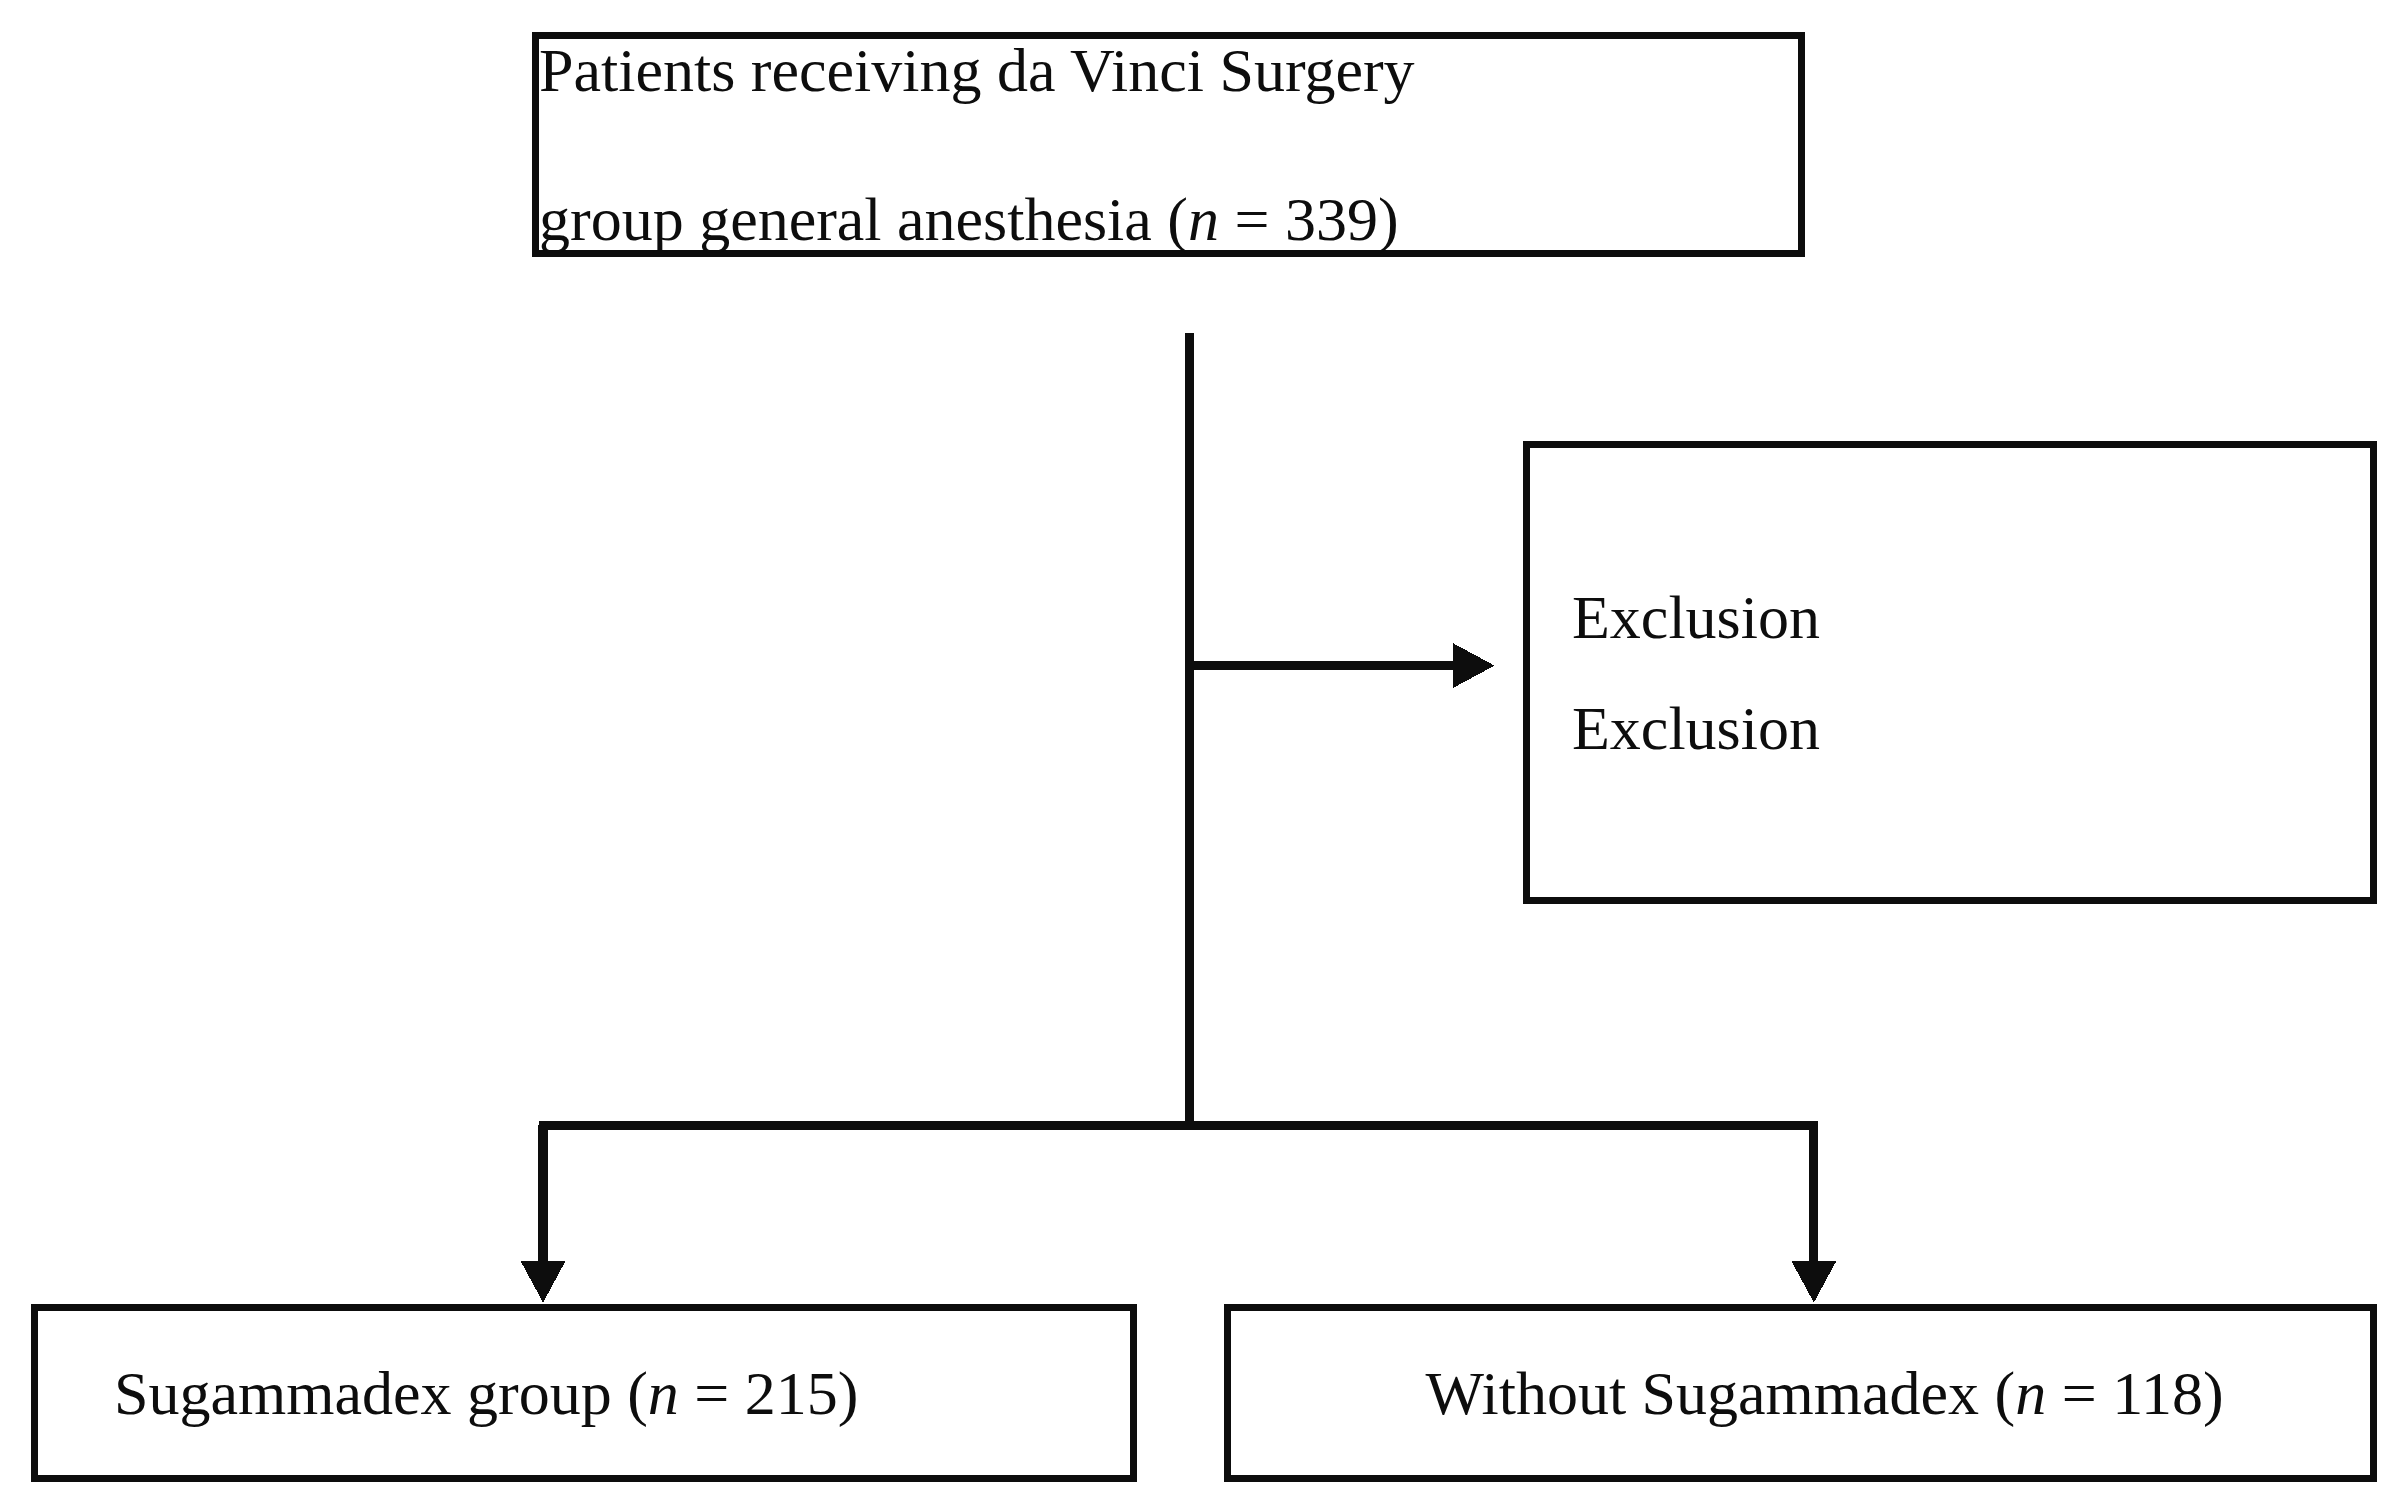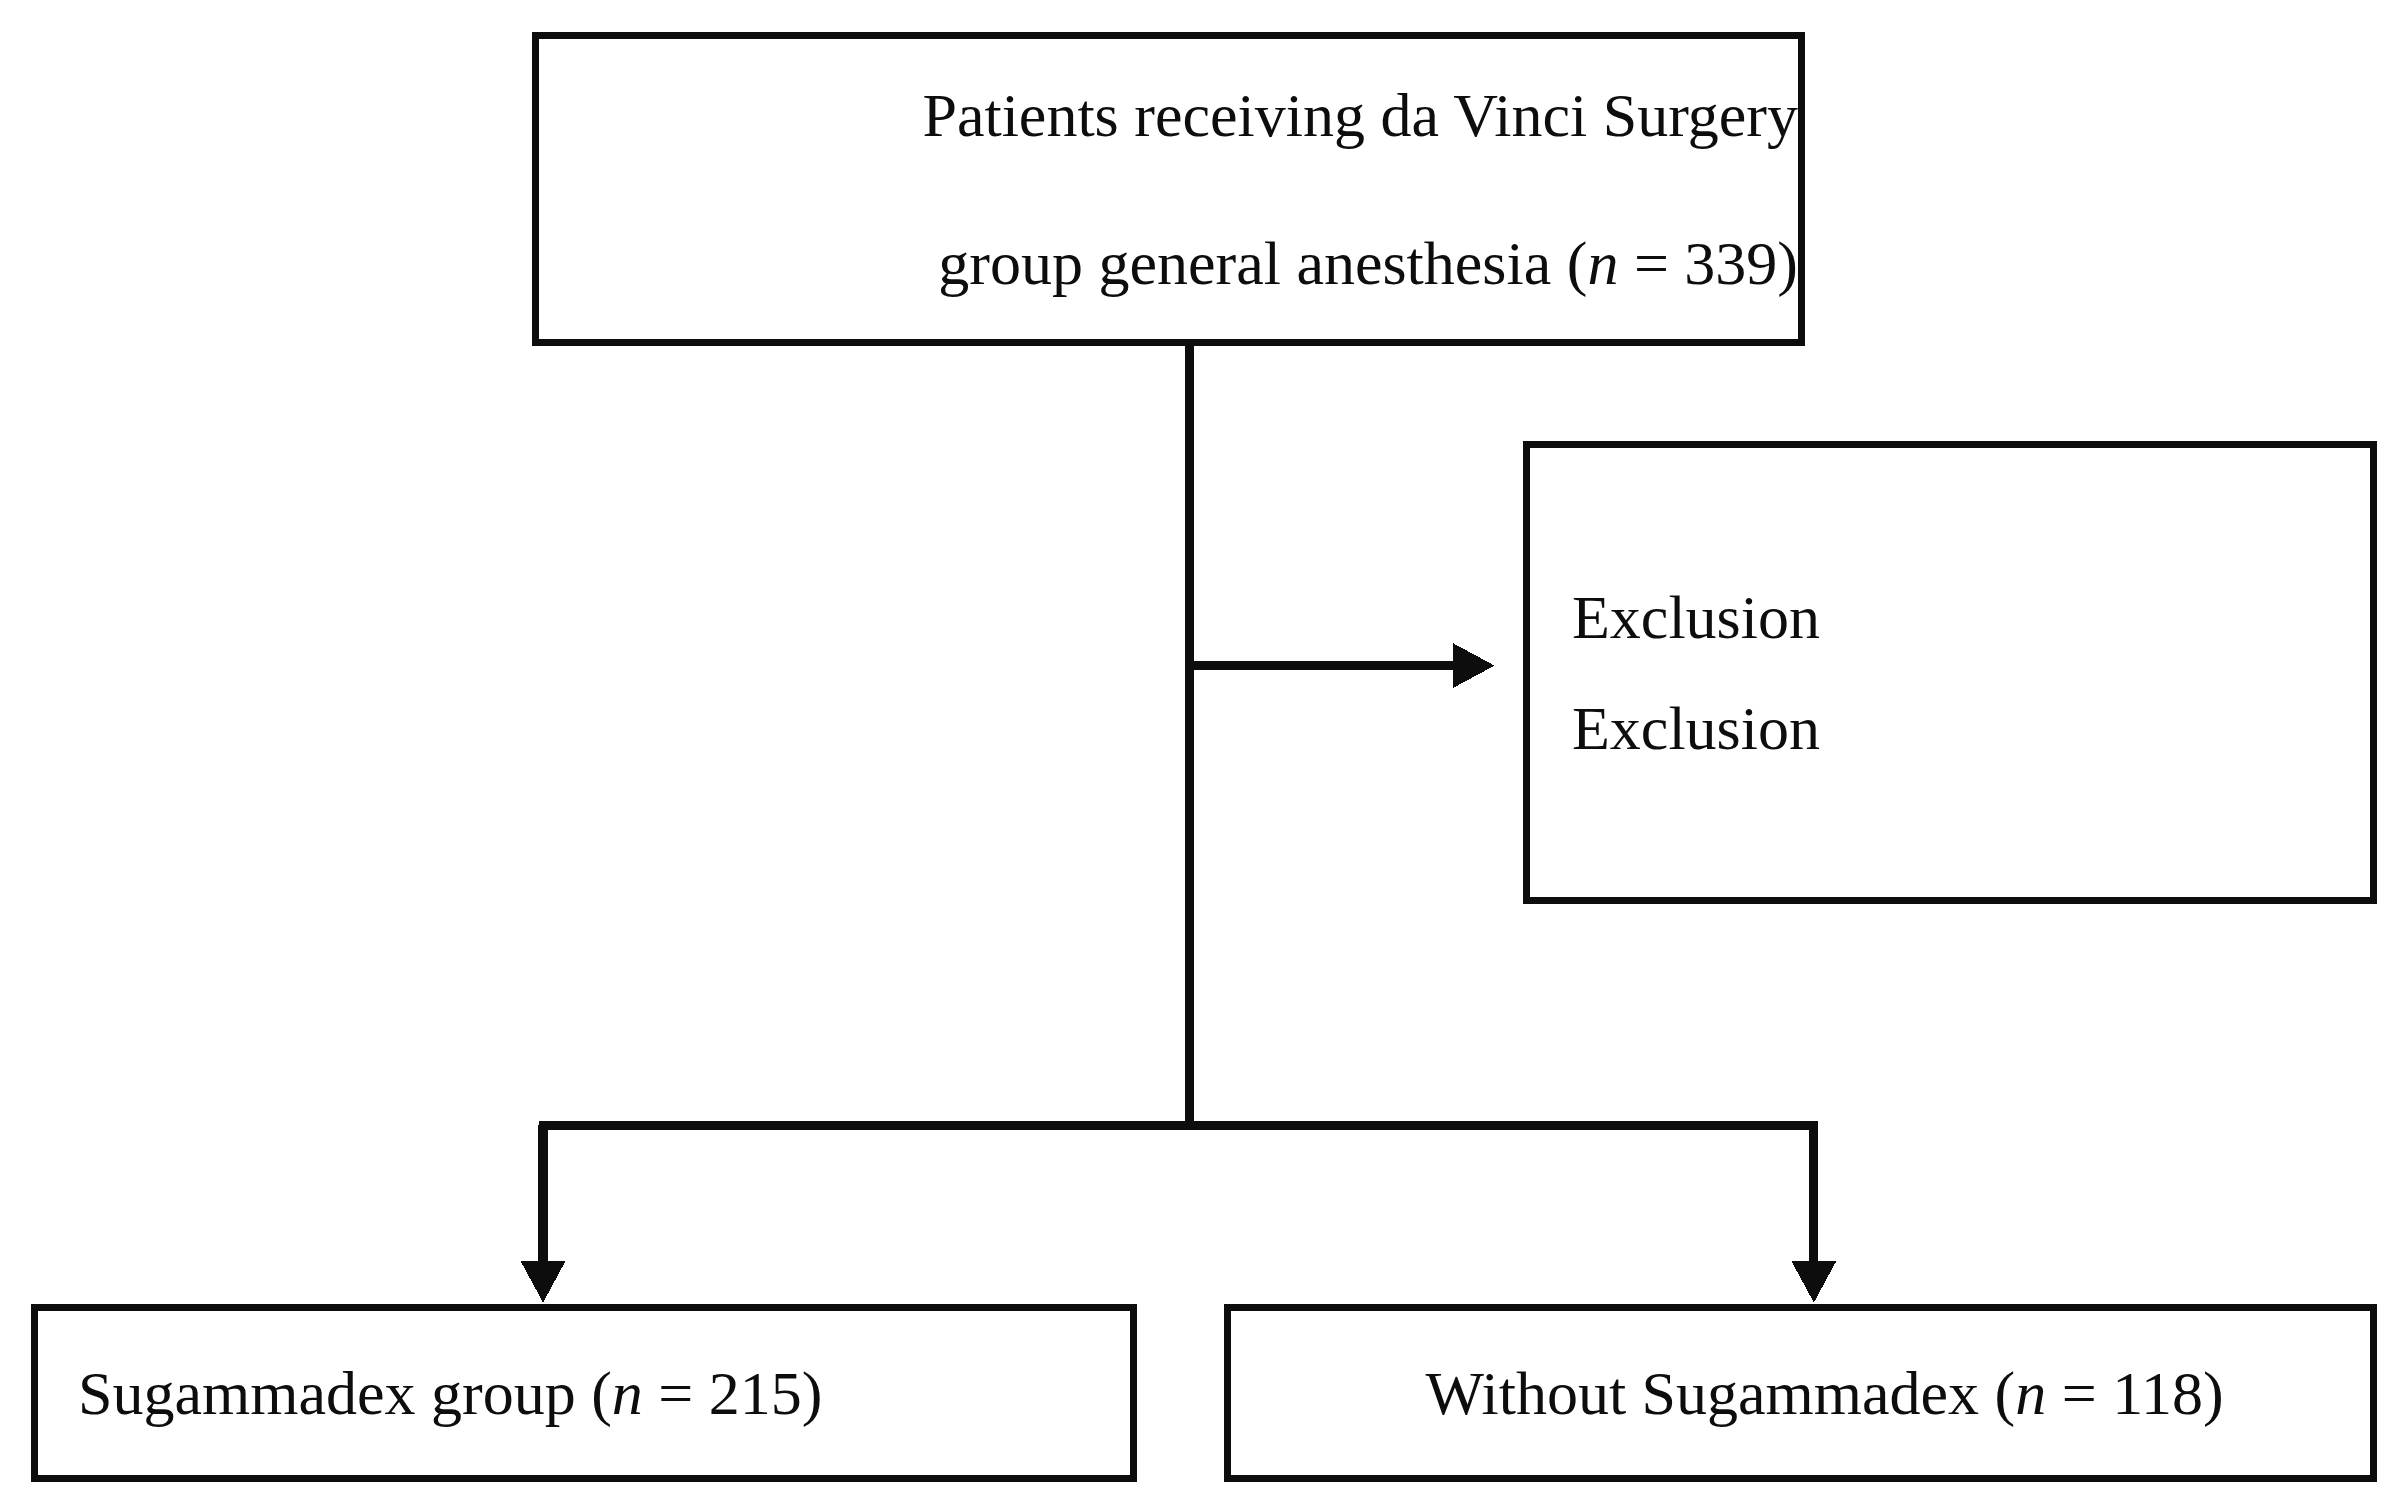--- a/index.html
+++ b/index.html
@@ -31,22 +31,22 @@
     font-size: 62px;
     line-height: 1.62;
     white-space: nowrap;
   }
 
   
   #node-enrollment {
     left: 532px;
     top: 32px;
     width: 1273px;
-    height: 314px;
-    align-items: flex-end;
+    height: 225px;
+    align-items: flex-start;
     text-align: center;
     gap: 48px;
   }
 
   
   #node-exclusion {
     left: 1500px;
     top: 441px;
     width: 854px;
     height: 463px;
@@ -60,21 +60,21 @@
     line-height: 1.78;
   }
 
   
   #node-sugammadex {
     left: 31px;
     top: 1304px;
     width: 1106px;
     height: 178px;
     align-items: flex-start;
-    padding-left: 40px;
+    padding-left: 76px;
   }
   #node-without-sugammadex {
     left: 1224px;
     top: 1304px;
     width: 1153px;
     height: 178px;
     align-items: center;
     padding-left: 48px;
   }
 

